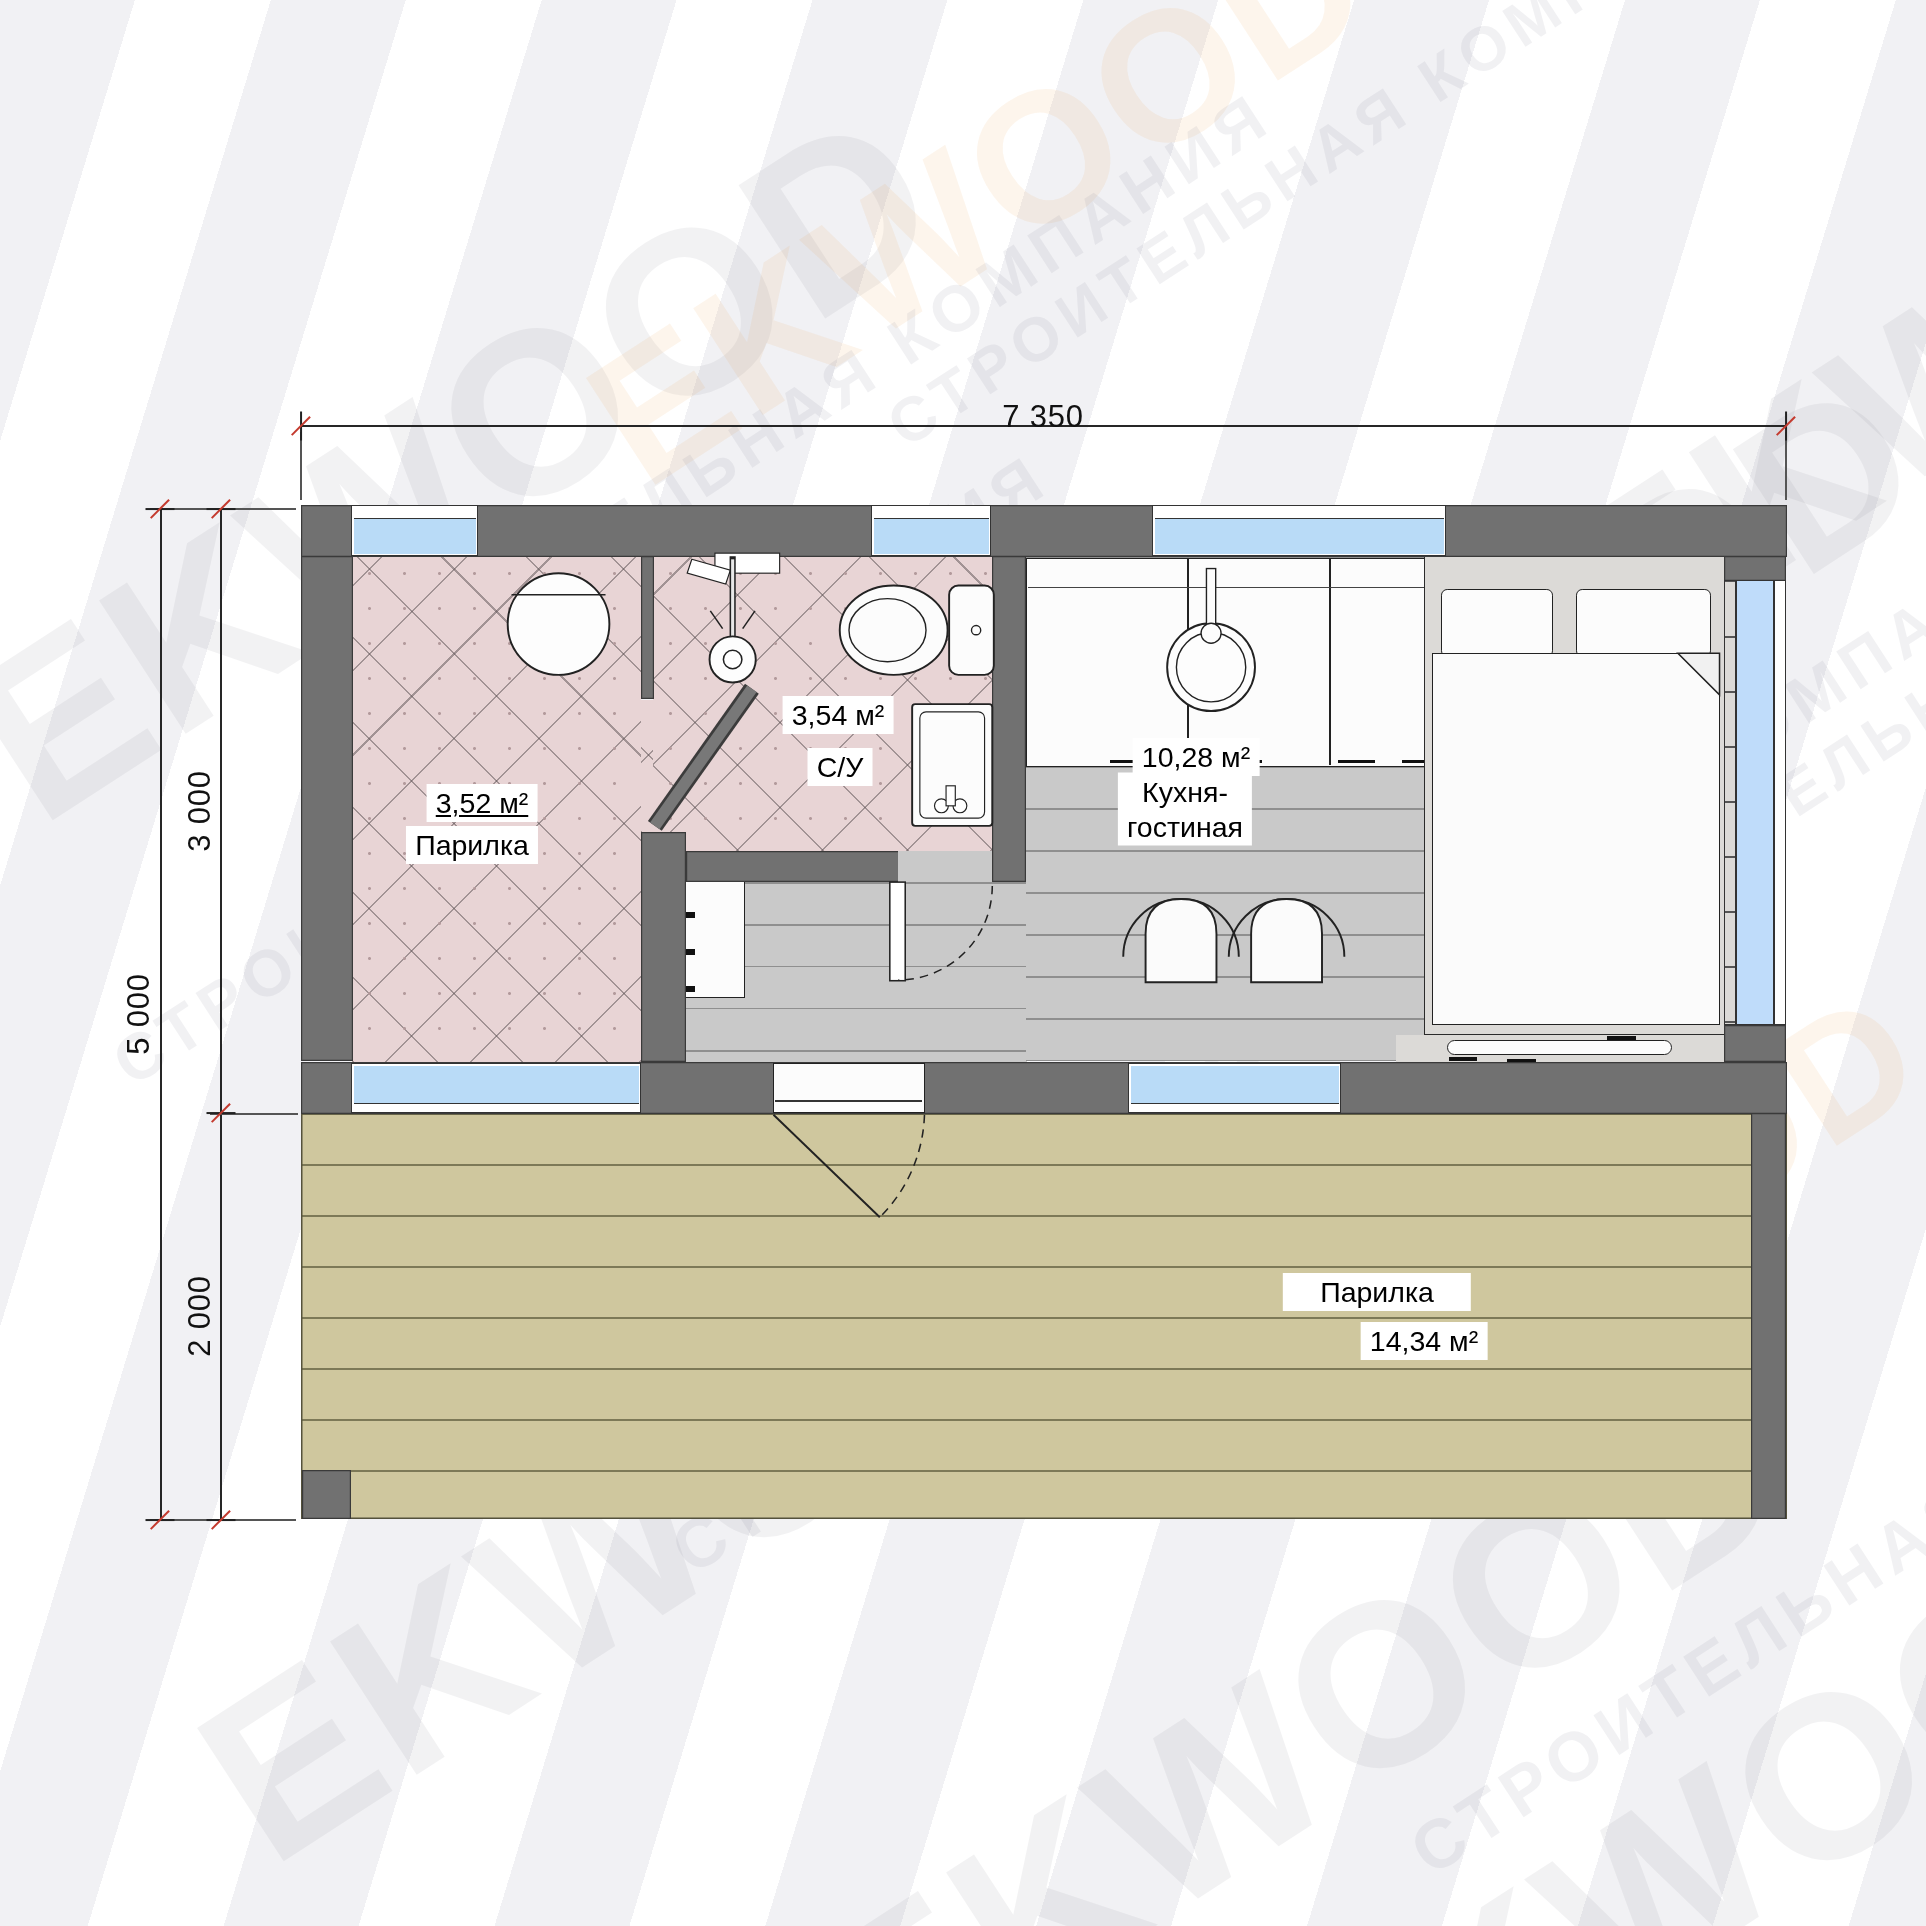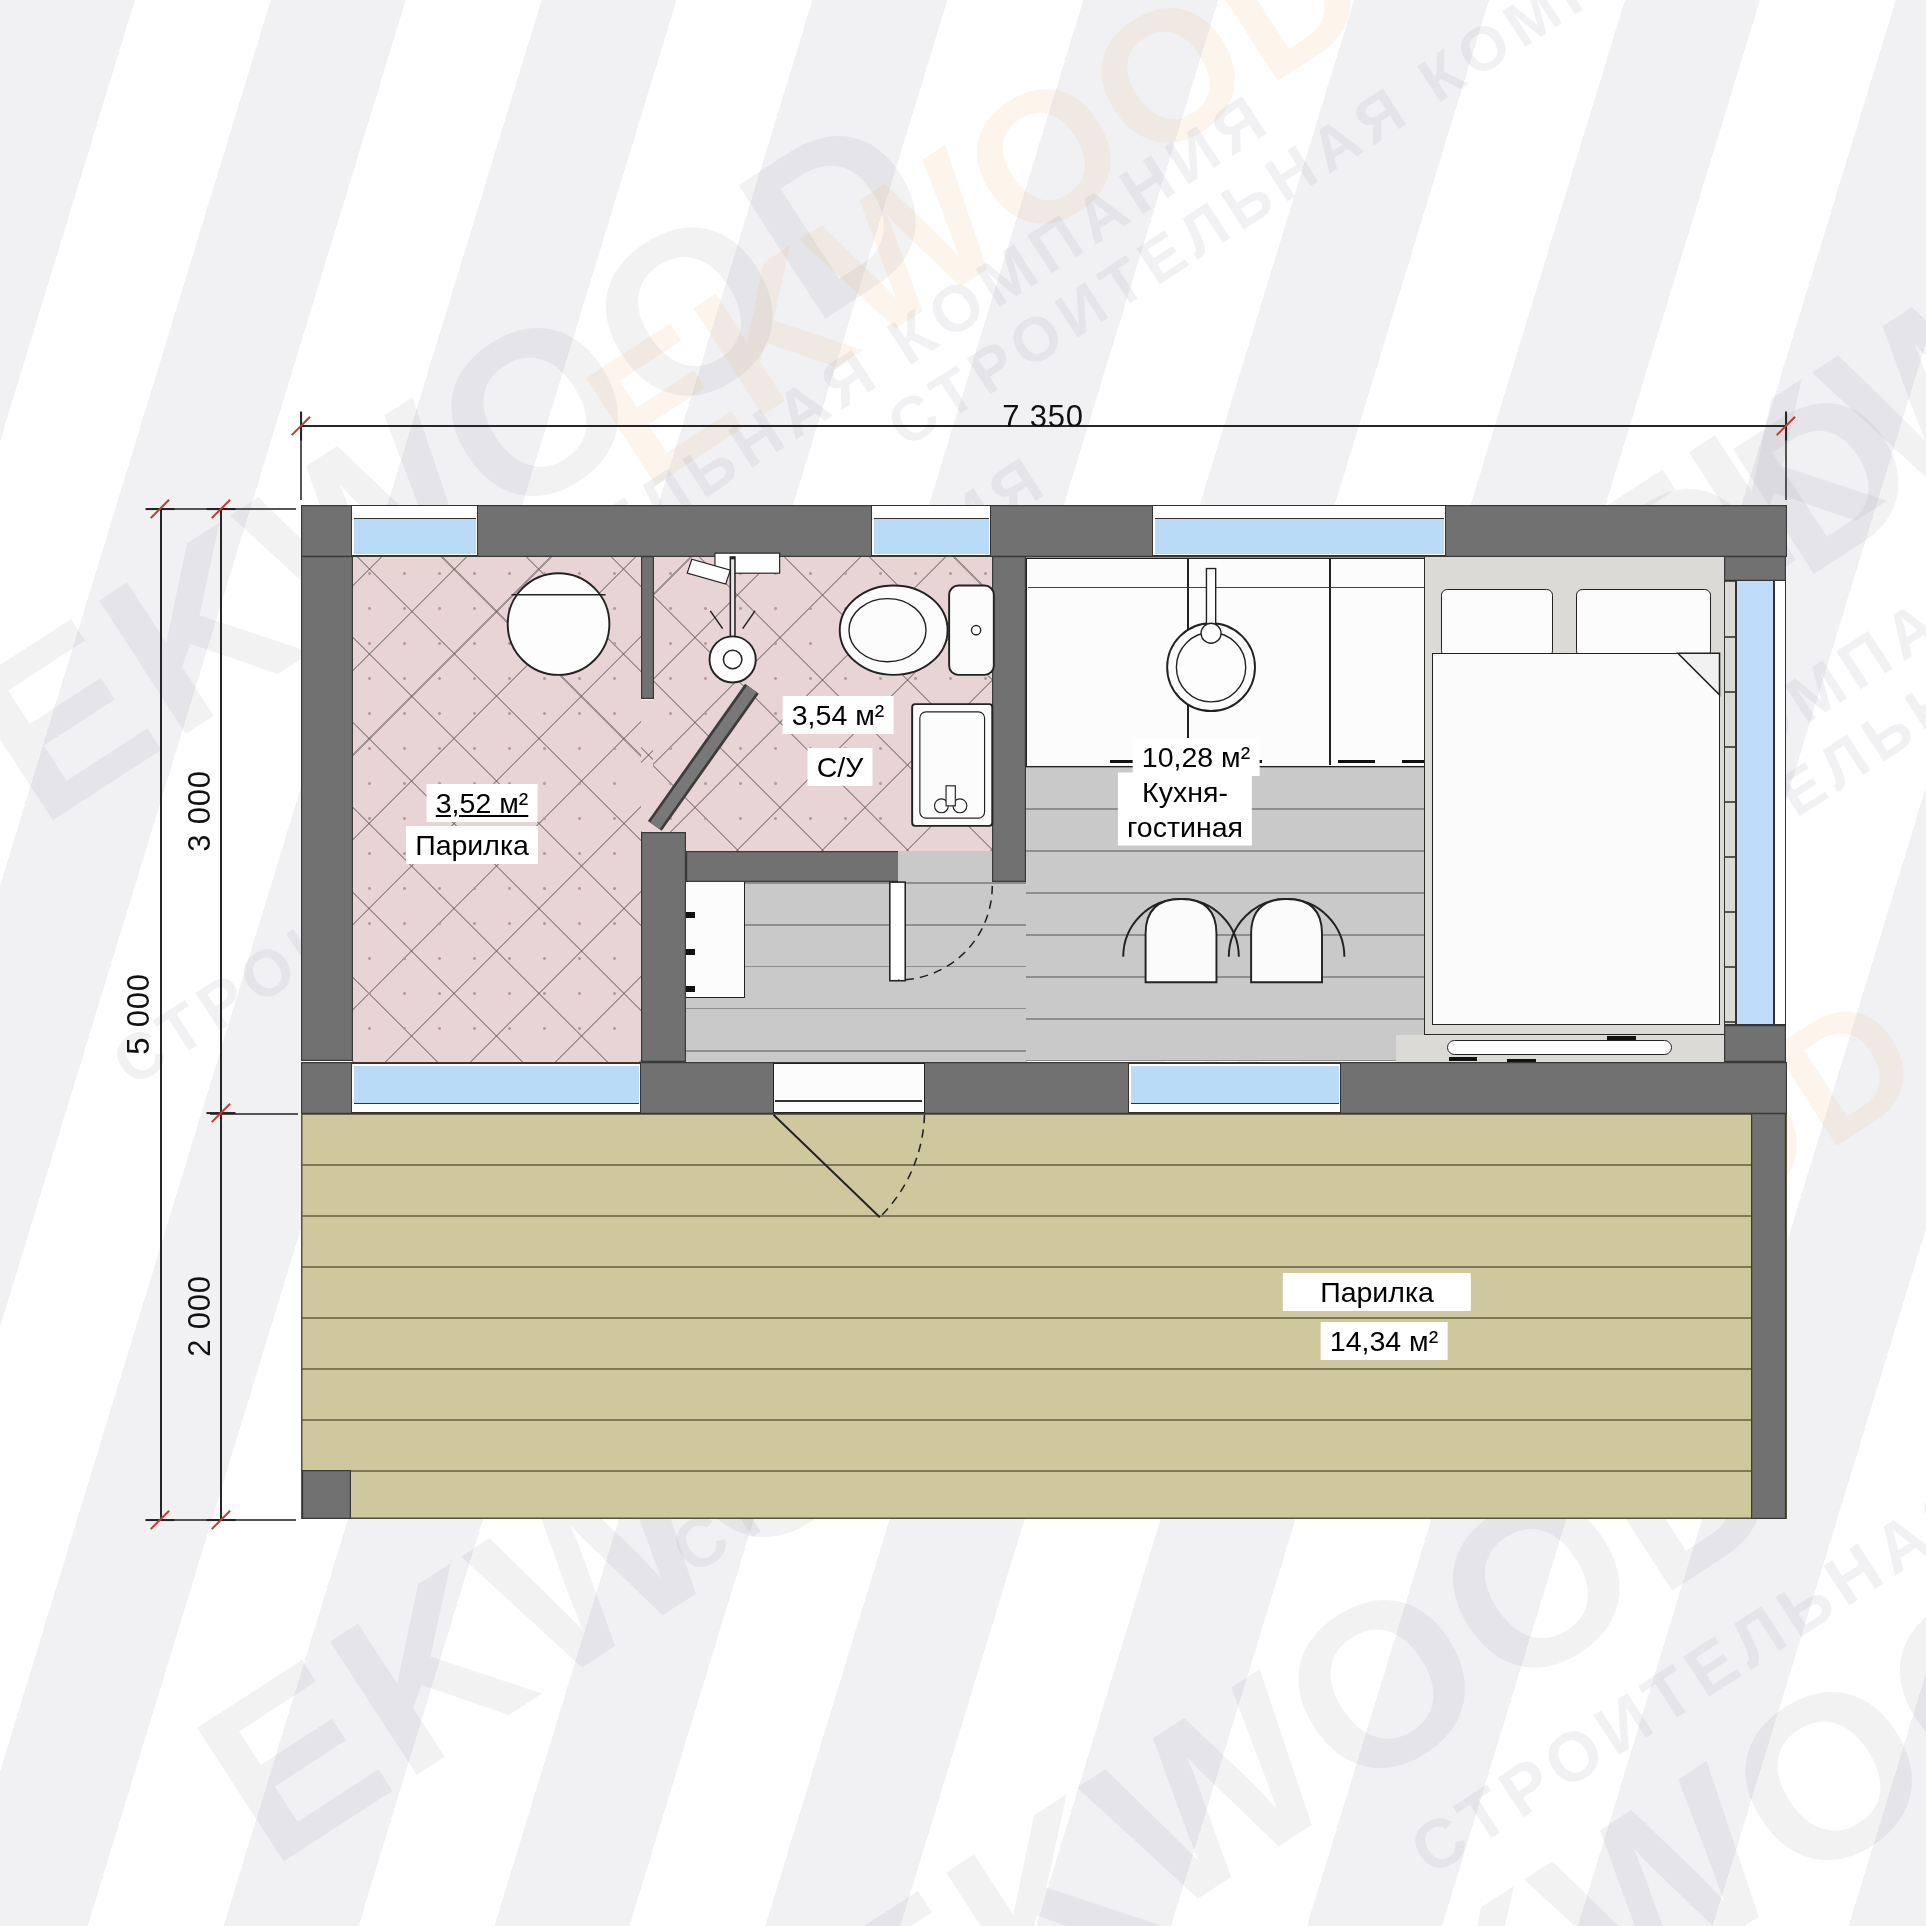--- a/index.html
+++ b/index.html
@@ -216,21 +216,21 @@
   <div class="label" style="left:838px;top:715px;">3,54 м²</div>
   <div class="label" style="left:840px;top:767px;">С/У</div>
 
   <div class="label" style="left:1196px;top:757px;">10,28 м²</div>
   <div class="label" style="left:1185px;top:809px;">
     <span>Кухня-</span><br>
     <span>гостиная</span>
   </div>
 
   <div class="label" style="left:1377px;top:1292px;min-width:170px;">Парилка</div>
-  <div class="label" style="left:1384px;top:1341px;">14,34 м²</div>
+  <div class="label" style="left:1424px;top:1341px;">14,34 м²</div>
 
   <div class="dimline" style="left:301px;top:425px;width:1486px;height:1.9px;"></div>
   <div class="extline" style="left:300px;top:432px;width:1.5px;height:68px;"></div>
   <div class="extline" style="left:1785px;top:432px;width:1.5px;height:68px;"></div>
   <div class="tickv" style="left:301px;top:426px;"></div>
   <div class="tickr" style="left:301px;top:426px;"></div>
   <div class="tickv" style="left:1786px;top:426px;"></div>
   <div class="tickr" style="left:1786px;top:426px;"></div>
   <div class="dimtext" style="left:1043px;top:398px;margin-top:19px;">7 350</div>
 

